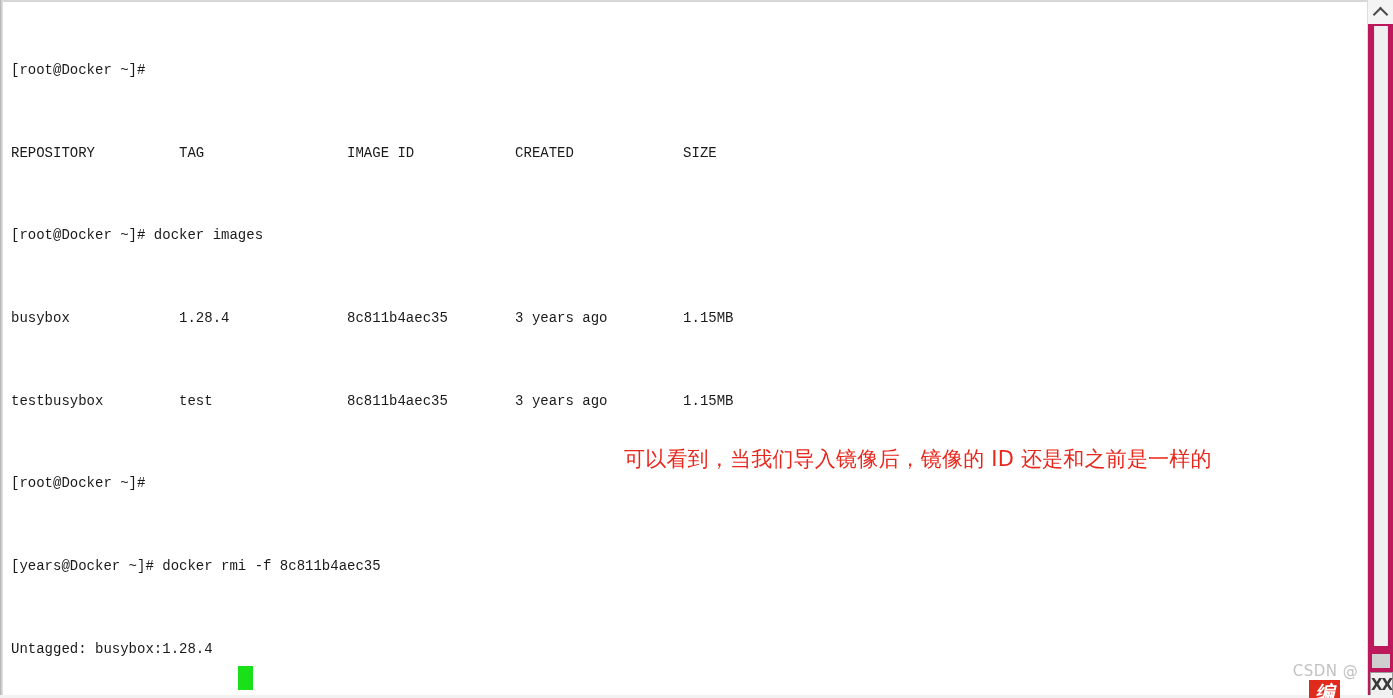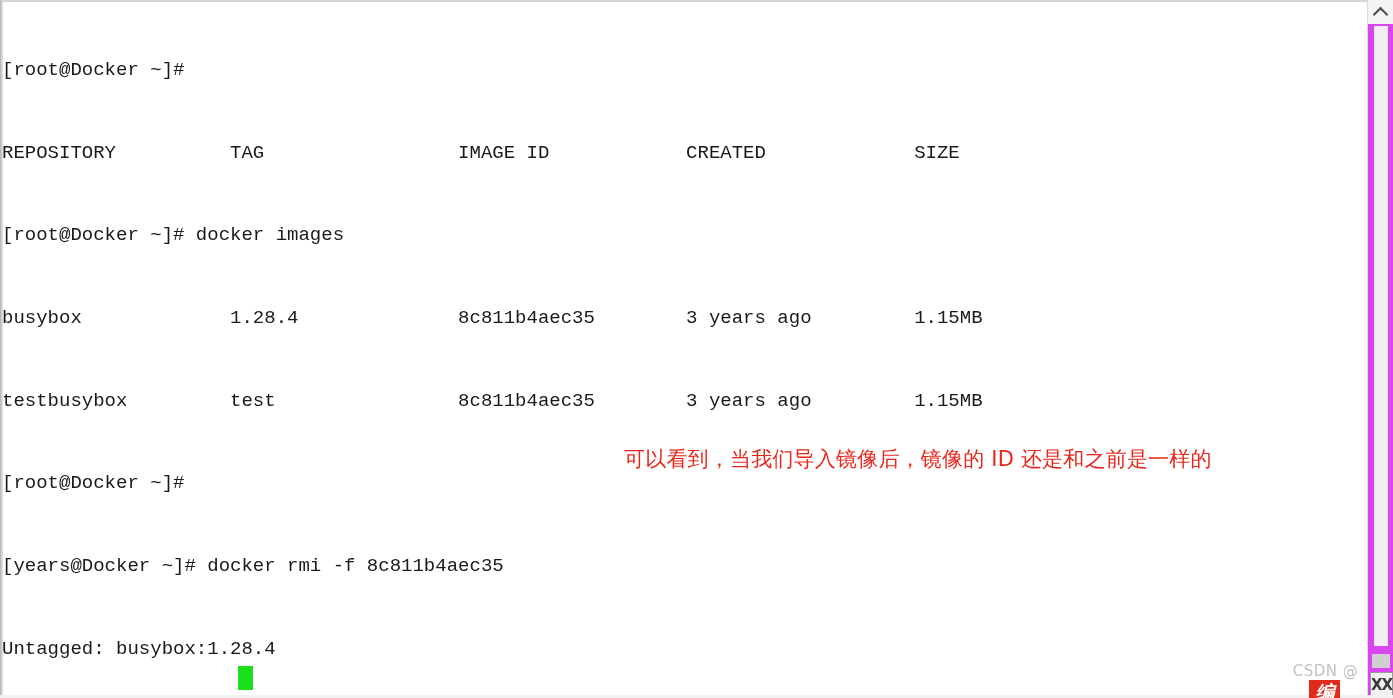--- a/index.html
+++ b/index.html
@@ -32,25 +32,25 @@
   .frame-top {
     position: absolute;
     left: 0; top: 0;
     width: 1393px; height: 2px;
     background: #d6d6d6;
   }
 
   
   .terminal {
     position: absolute;
-    left: 2px;
+    left: 11px;
     top: 2px;
     width: 1355px;
     height: 694px;
-    font-size: 19px;
+    font-size: 14px;
     line-height: 27.55px;
     color: #1a1a1a;
     white-space: pre;
     letter-spacing: 0px;
   }
   .line {
     height: 27.55px;
     position: relative;
     white-space: pre;
   }
@@ -78,21 +78,21 @@
     background: #19e019;
   }
 
   
   .scrollbar {
     position: absolute;
     right: 0;
     top: 0;
     width: 26px;
     height: 698px;
-    background: #d946ef;
+    background: #be185d;
     border-left: 1px solid #dcdcdc;
     box-sizing: border-box;
   }
   .sb-track {
     position: absolute;
     left: 6px;
     top: 26px;
     width: 14px;
     height: 620px;
     background: #efefef;

